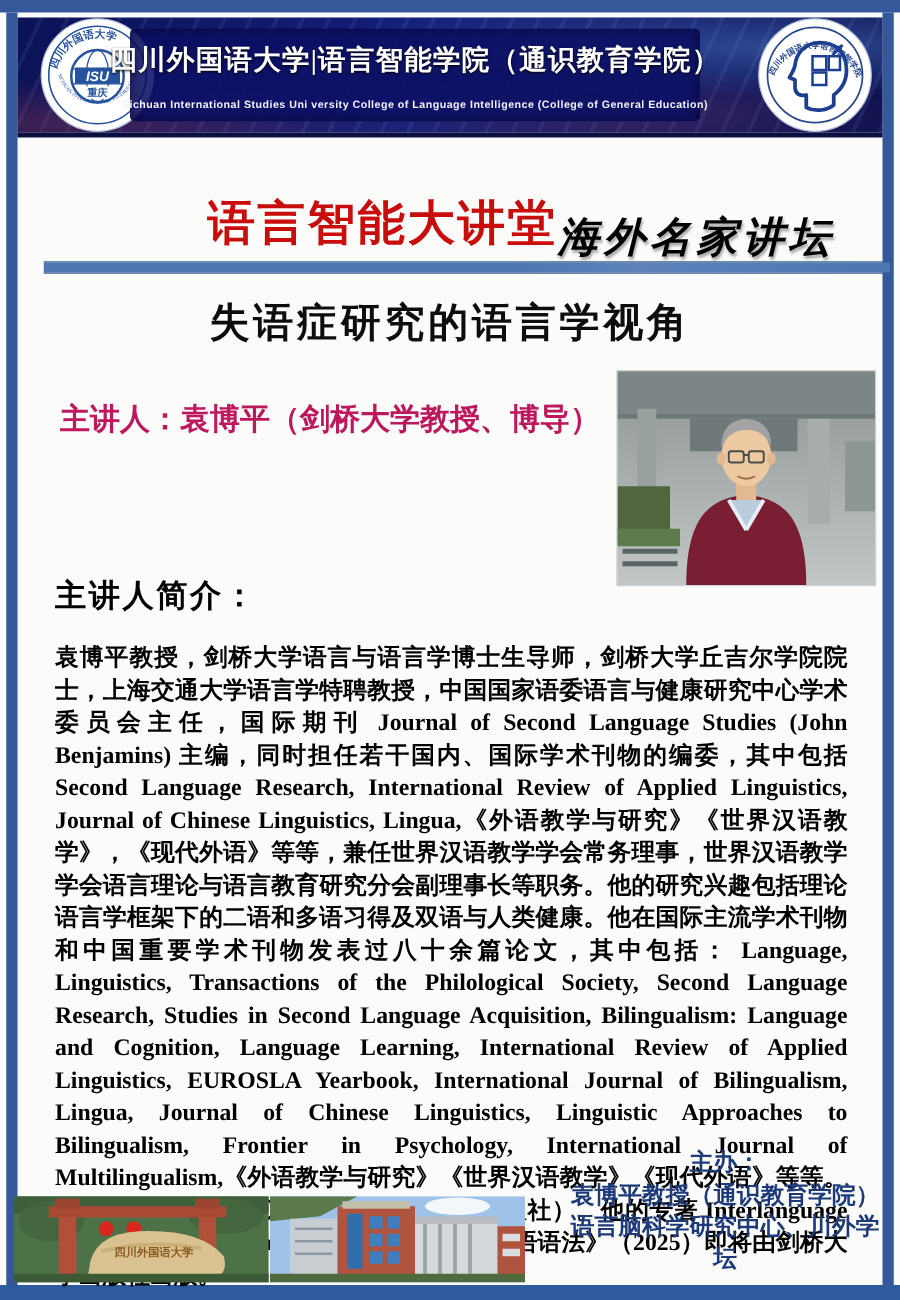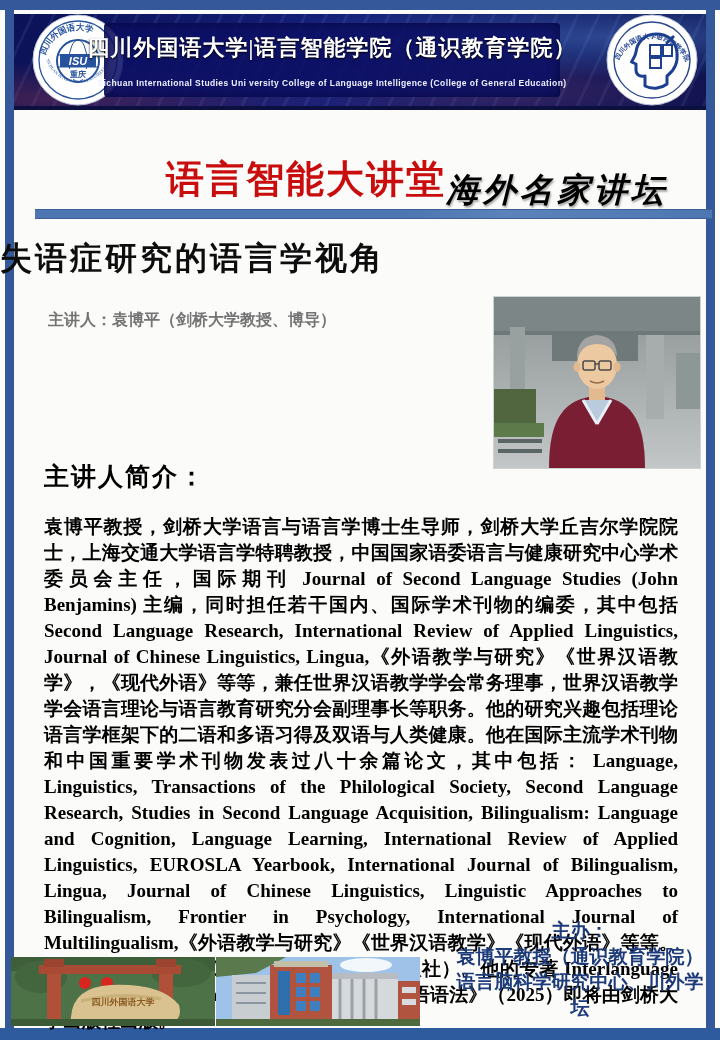--- a/index.html
+++ b/index.html
@@ -31,23 +31,23 @@
   .logo-right{right:8px;top:0;width:92px;height:92px;}
   
   .main-title{left:0;top:114px;width:612px;text-align:center;color:#c90d0d;font-weight:bold;
     font-size:38px;line-height:56px;letter-spacing:2px;font-family:"Liberation Sans",sans-serif;margin-top:37px;}
   .sub-title{top:168px;right:52px;color:#000000;font-weight:bold;font-style:italic;font-size:33px;
     letter-spacing:4px;text-shadow:1px 2px 2px rgba(100,100,100,.55);text-align:center;}
   .divider{left:35px;top:209px;width:677px;height:8px;
     background:linear-gradient(90deg,#4d76b2 0 55%,#5d82ba 70%,#4d76b2);
     border-top:1px solid #3a6096;border-bottom:1px solid #3a6096;}
   
-  .talk-title{left:0;top:237px;width:720px;color:#0d0d0d;font-weight:bold;
+  .talk-title{left:0;top:237px;width:720px;text-align:center;color:#0d0d0d;font-weight:bold;
     font-size:32px;letter-spacing:3px;font-family:"Liberation Sans",sans-serif;}
-  .info-block{left:48px;top:301px;width:440px;color:#737373;font-weight:bold;font-size:16px;}
+  .info-block{left:48px;top:317px;width:440px;color:#be185d;font-weight:bold;font-size:24px;}
   .info-row{height:38px;line-height:38px;white-space:nowrap;}
   .photo{left:494px;top:297px;width:206px;height:171px;box-shadow:0 0 0 1px #cfd3d5;}
   
   .bio-heading{left:44px;top:460px;font-size:25px;font-weight:bold;color:#000;letter-spacing:2px;}
   .bio-text{left:44px;top:514px;width:634px;font-size:19px;line-height:26px;font-weight:bold;
     color:#000;text-align:justify;}
   
   .fphoto1{left:11px;top:957px;width:204px;height:69px;}
   .fphoto2{left:216px;top:957px;width:204px;height:69px;}
   .host-block{left:450px;top:918px;width:260px;text-align:center;color:#1d3a79;font-weight:bold;

